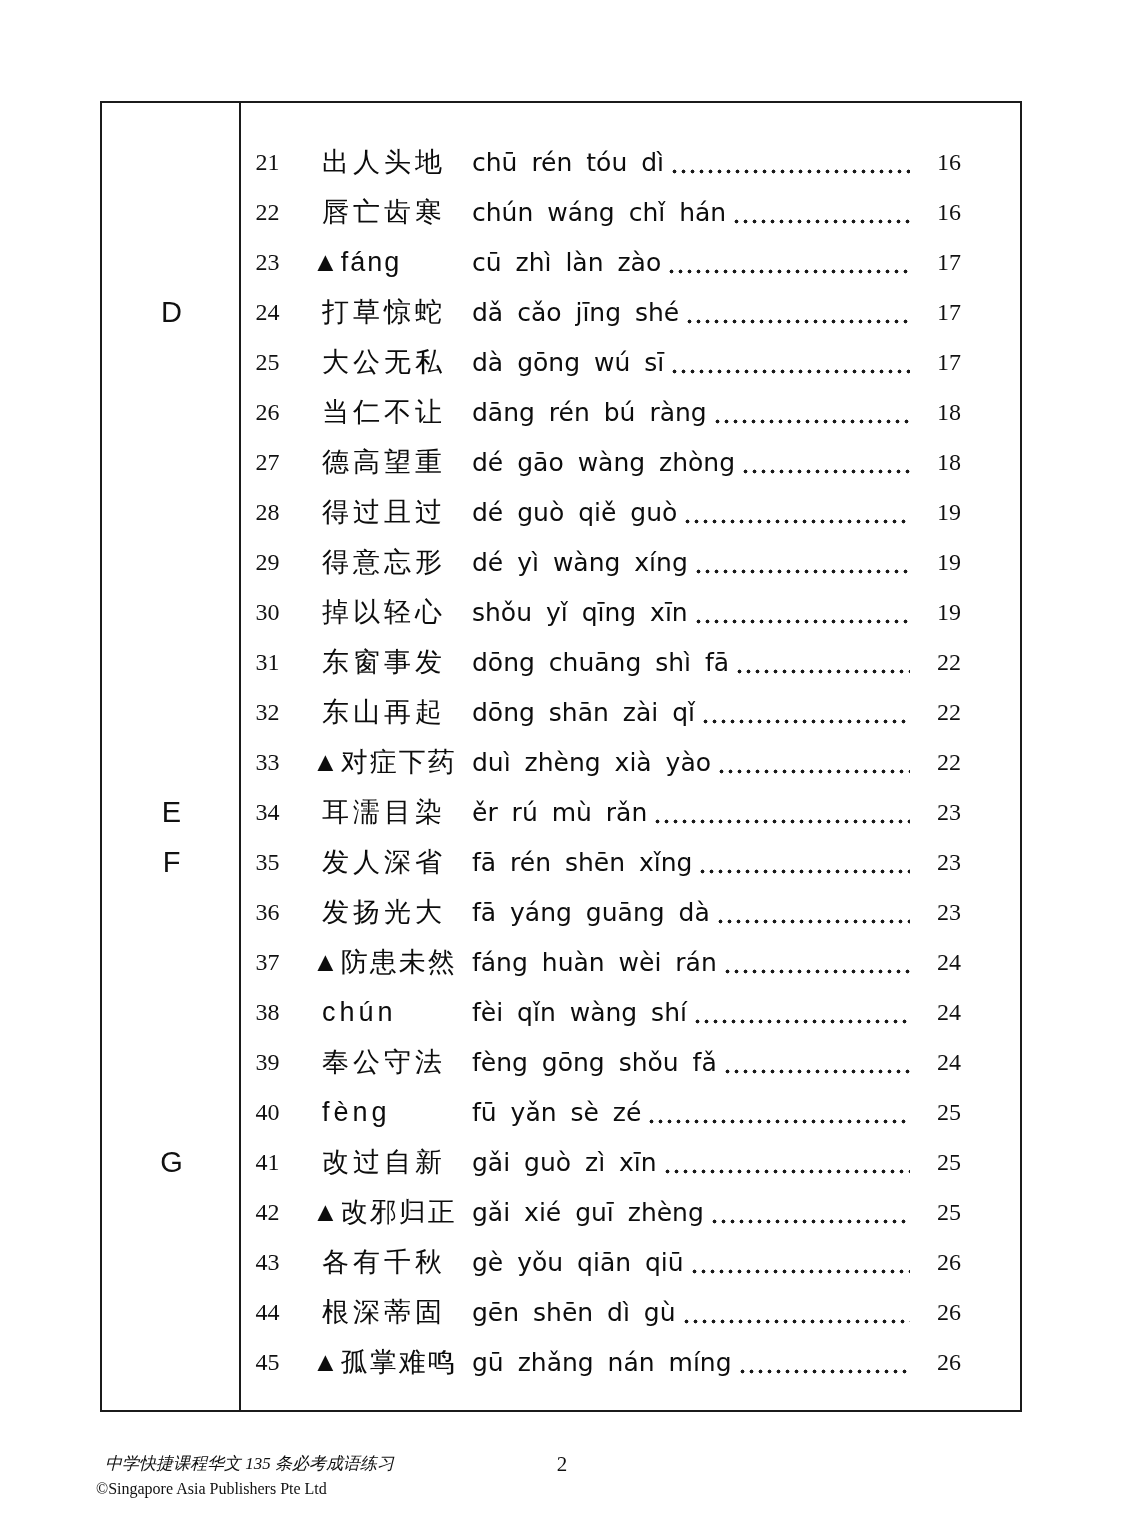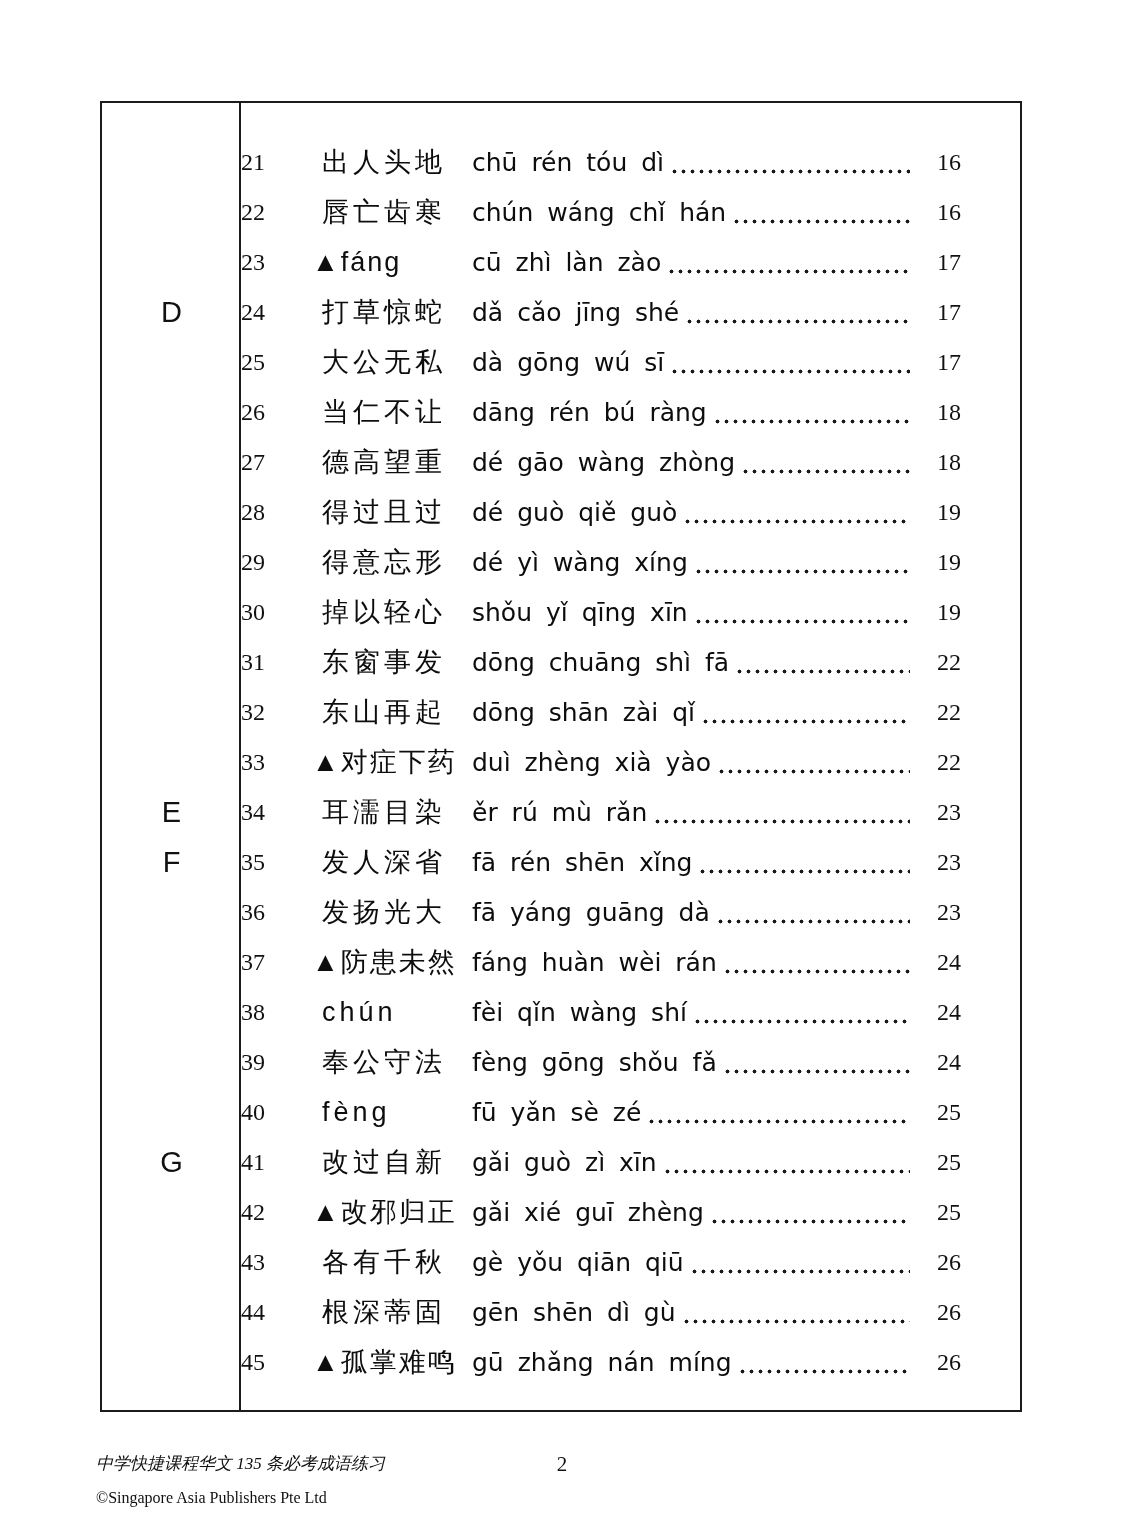--- a/index.html
+++ b/index.html
@@ -52,21 +52,21 @@
     width: 139px;
     flex: 0 0 139px;
     text-align: center;
     font-family: "Liberation Sans", sans-serif;
     font-size: 29px;
     color: #111;
   }
   .cell-num {
     width: 53px;
     flex: 0 0 53px;
-    text-align: left;
+    text-align: center;
     font-family: "Liberation Serif", serif;
     font-size: 24px;
     color: #111;
   }
   .cell-idiom {
     width: 178px;
     flex: 0 0 178px;
     box-sizing: border-box;
     padding-left: 28px;
     white-space: nowrap;
@@ -113,26 +113,26 @@
     position: absolute;
     left: 96px;
     top: 1452px;
     line-height: 1.45;
   }
   .footer-title {
     font-family: "Liberation Serif", serif;
     font-style: italic;
     font-size: 17px;
     color: #111;
+    margin-left: 9px;
   }
   .footer-publisher {
     font-family: "Liberation Serif", serif;
     font-size: 16px;
     color: #111;
-    margin-top: 9px;
   }
   .footer-pagenum {
     position: absolute;
     left: 0;
     right: 0;
     top: 1452px;
     text-align: center;
     font-family: "Liberation Serif", serif;
     font-size: 21px;
     color: #111;

